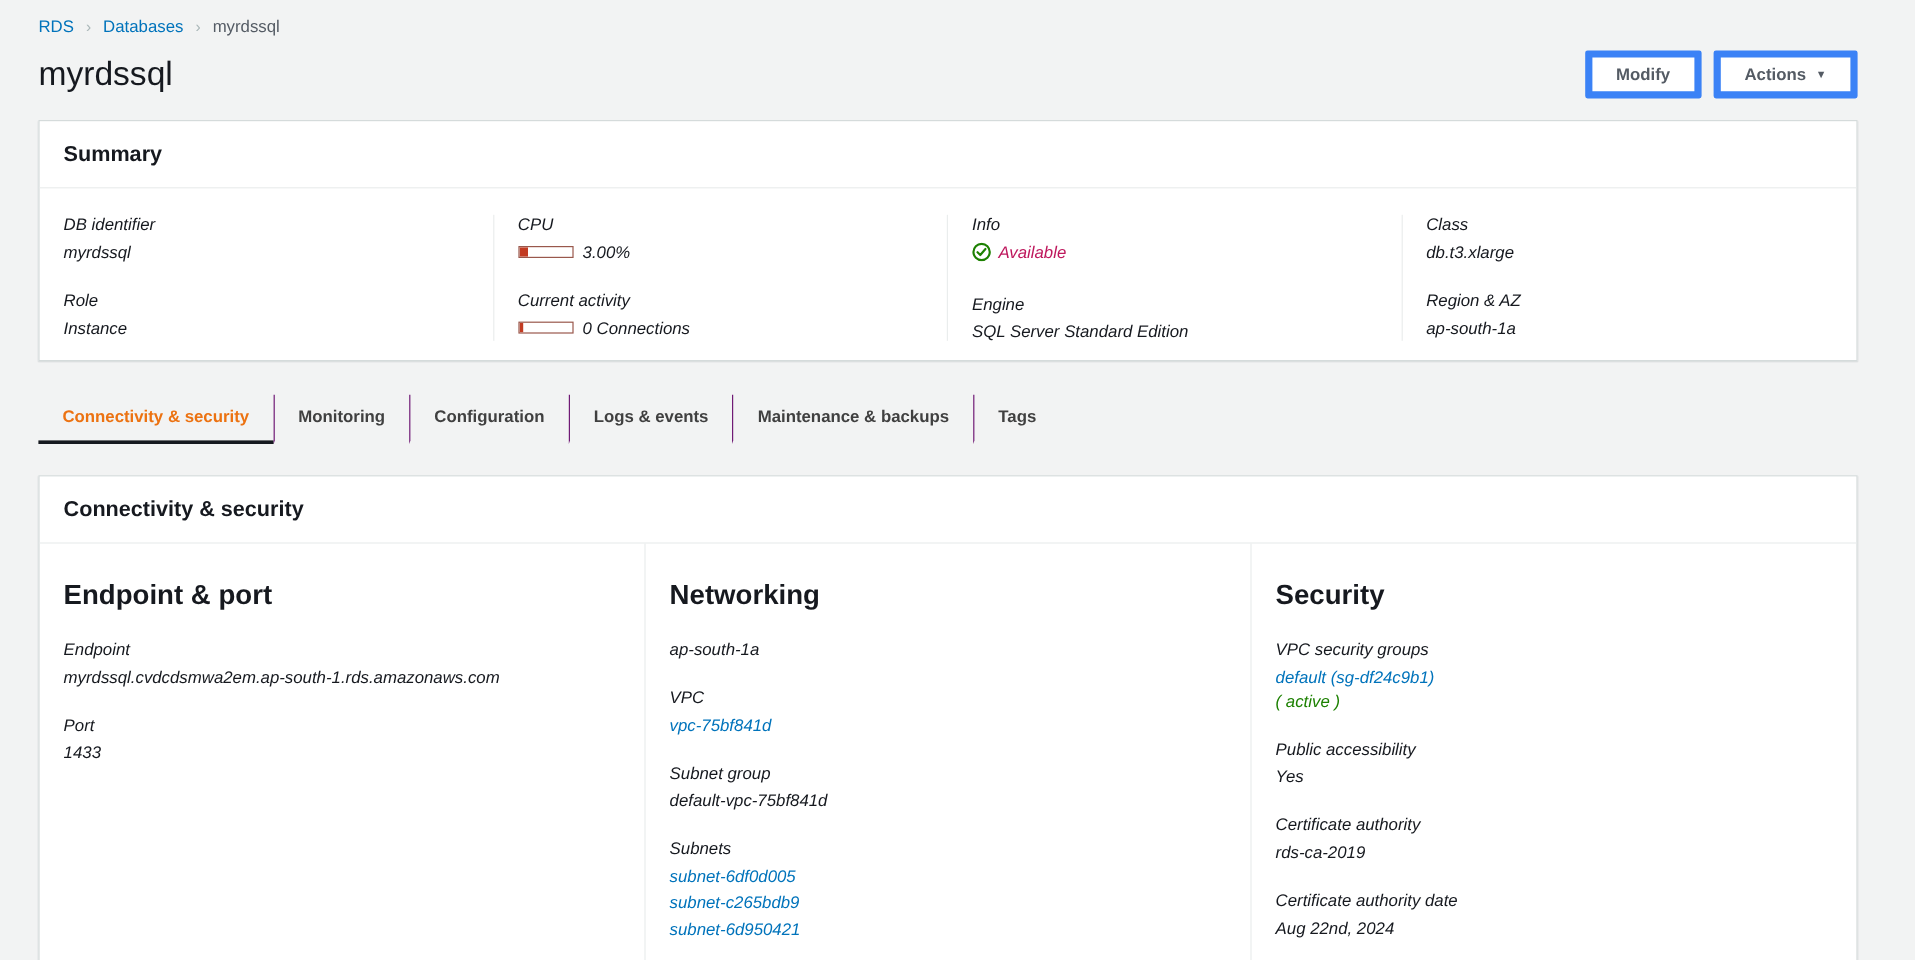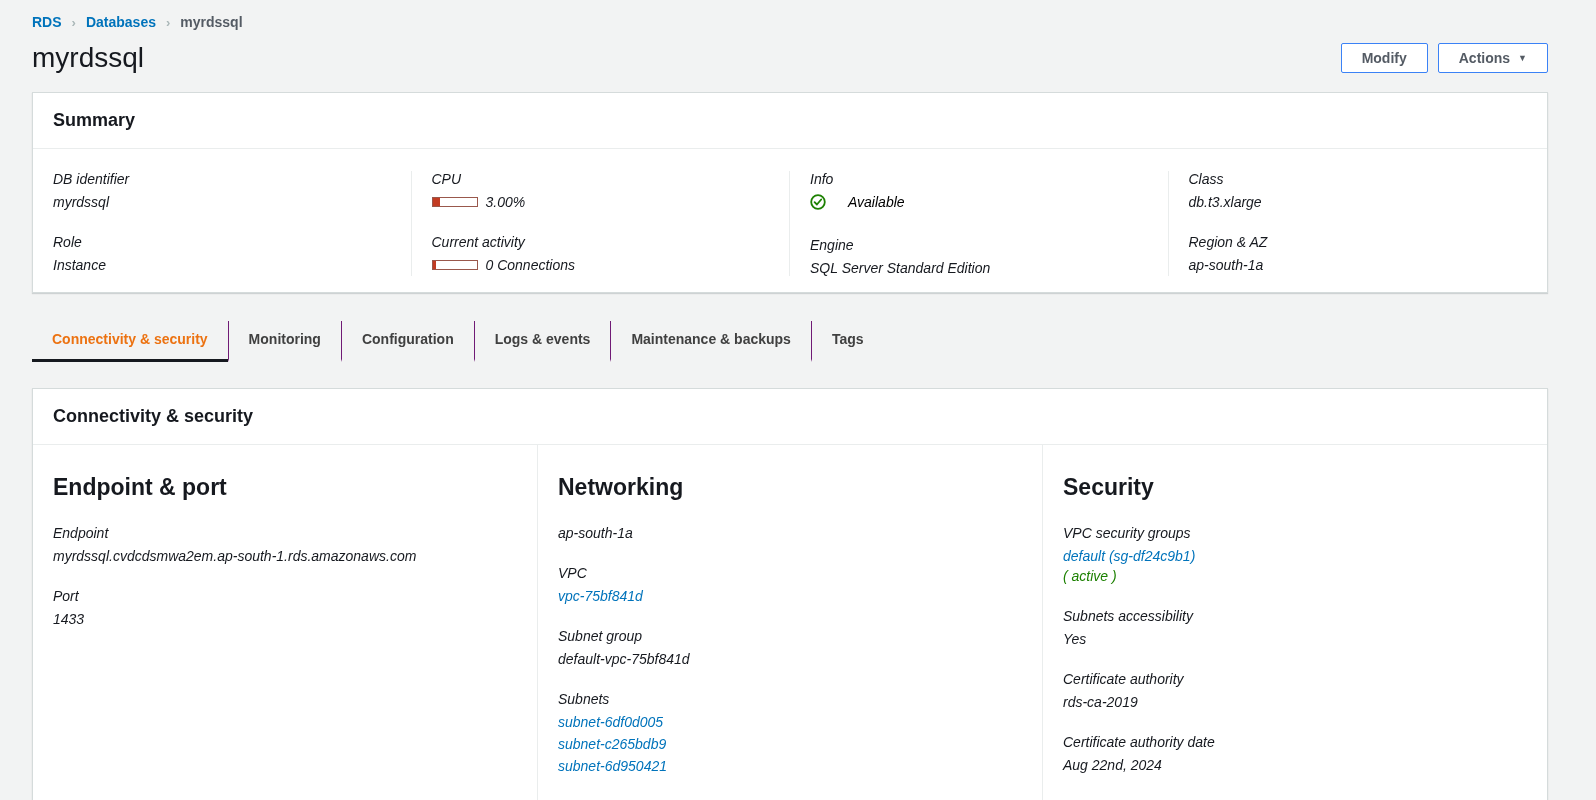--- a/index.html
+++ b/index.html
@@ -6,31 +6,31 @@
   html, body { width: 1596px; height: 800px; overflow: hidden; }
   body {
     background: #f2f3f3;
     font-family: "Liberation Sans", sans-serif;
     font-size: 14px;
     color: #16191f;
   }
   .page { padding: 10px 48px 0 32px; }
 
   
-  .breadcrumb { display: flex; align-items: center; gap: 10px; padding: 4px 0 10px; font-size: 14px; font-weight: bold; }
+  .breadcrumb { display: flex; align-items: center; gap: 10px; padding: 4px 0 10px; font-size: 14px; }
   .crumb-link { color: #0073bb; cursor: pointer; text-decoration: none; }
   .crumb-sep { color: #aab7b8; font-size: 13px; }
   .crumb-current { color: #545b64; }
 
   
   .title-row { display: flex; justify-content: space-between; align-items: center; margin: 2px 0 18px; }
   h1 { font-size: 28px; font-weight: 400; color: #16191f; }
   .btn-group { display: flex; gap: 10px; }
   .btn {
-    background: #fff; border: 1px solid #3b82f6; border-radius: 2px;
+    background: #fff; border: 6px solid #3b82f6; border-radius: 2px;
     padding: 6px 20px; font-weight: 700; font-size: 14px; color: #545b64;
     cursor: pointer; font-family: inherit; display: inline-flex; align-items: center; gap: 8px;
   }
   .caret { font-size: 9px; color: #545b64; }
 
   
   .card { background: #fff; border: 1px solid #d5dbdb; box-shadow: 0 1px 1px 0 rgba(0,28,36,.15); }
   .card-header { padding: 17px 20px; border-bottom: 1px solid #eaeded; }
   .card-header h2 { font-size: 18px; font-weight: 700; }
 
@@ -42,21 +42,21 @@
   .field:last-child { margin-bottom: 0; }
   .flabel { margin-bottom: 7px; }
   .fvalue { color: #16191f; }
 
   
   .bar-row { display: flex; align-items: center; gap: 8px; }
   .pbar { display: inline-block; width: 46px; height: 10px; border: 1px solid #99584c; background: #fff; overflow: hidden; }
   .pfill { display: block; height: 100%; background: #c23b22; }
 
   
-  .status-green { color: #000000; display: inline-flex; align-items: center; gap: 22px; justify-content: center; }
+  .status-green { color: #be185d; display: inline-flex; align-items: center; gap: 6px; justify-content: center; }
   .green-text { color: #1d8102; }
 
   
   .tabs { display: flex; margin: 28px 0 26px; }
   .tab {
     padding: 10px 20px 12px; font-weight: 700; color: #404040; cursor: pointer;
     border-bottom: 3px solid transparent; border-left: 1px solid #701a75;
   }
   .tab:first-child { border-left: none; }
   .tab.active { color: #ec7211; border-bottom-color: #16191f; }
@@ -216,21 +216,21 @@
       </div>
 
       <div class="conn-col">
         <h3>Security</h3>
         <div class="field">
           <div class="flabel">VPC security groups</div>
           <div class="fvalue"><a class="link">default (sg-df24c9b1)</a></div>
           <div class="fvalue green-text sg-status">( active )</div>
         </div>
         <div class="field">
-          <div class="flabel">Subnets accessibility</div>
+          <div class="flabel">Public accessibility</div>
           <div class="fvalue">Yes</div>
         </div>
         <div class="field">
           <div class="flabel">Certificate authority</div>
           <div class="fvalue">rds-ca-2019</div>
         </div>
         <div class="field">
           <div class="flabel">Certificate authority date</div>
           <div class="fvalue">Aug 22nd, 2024</div>
         </div>

